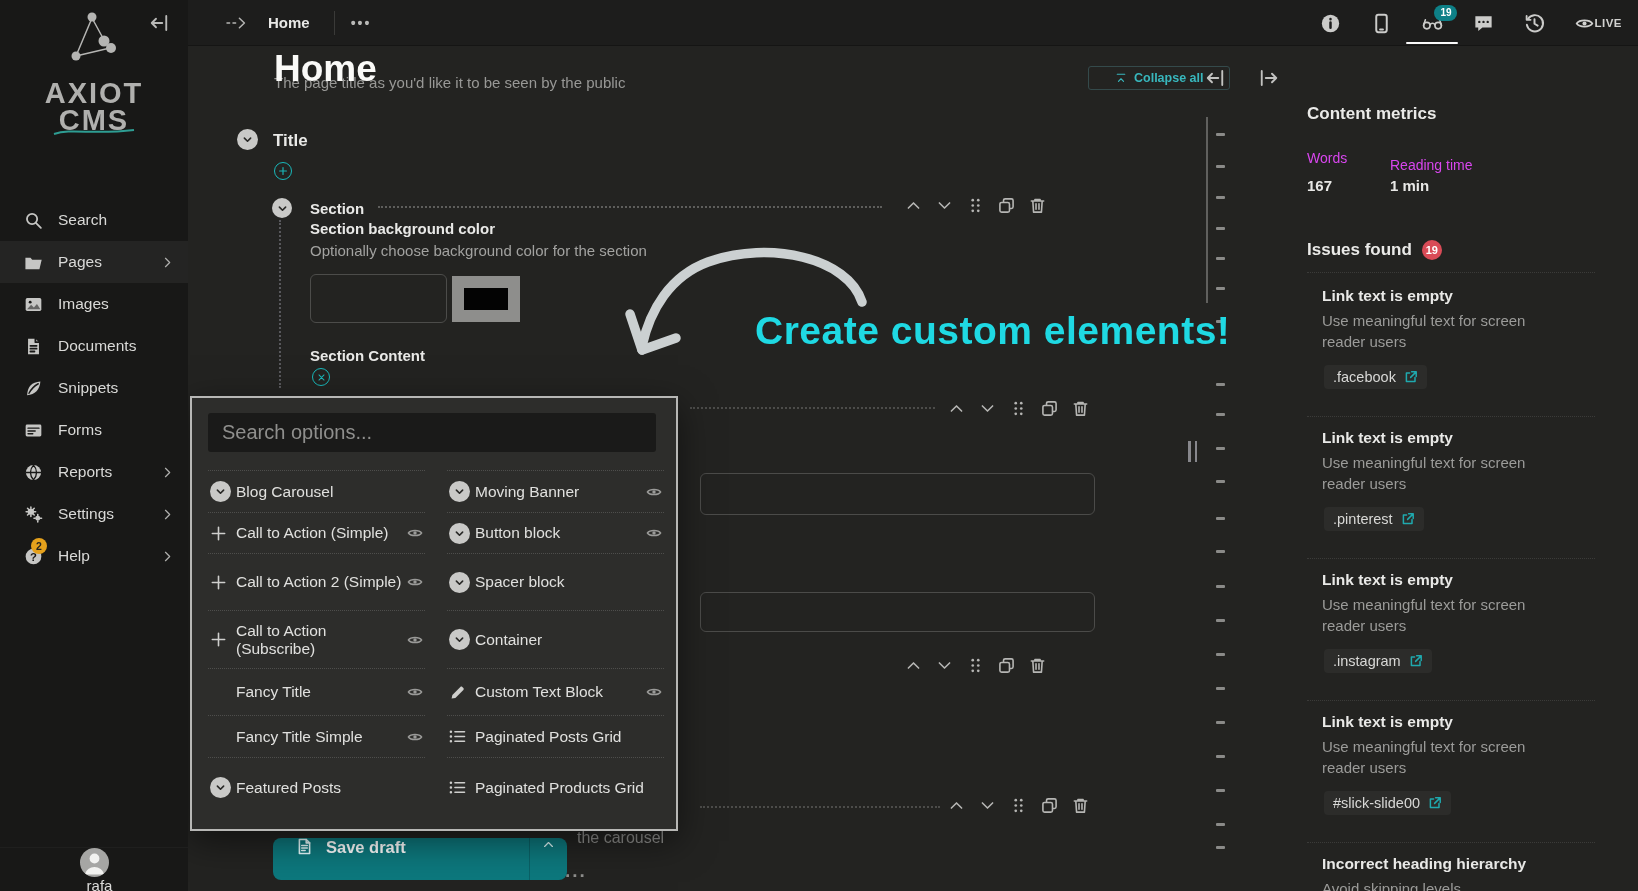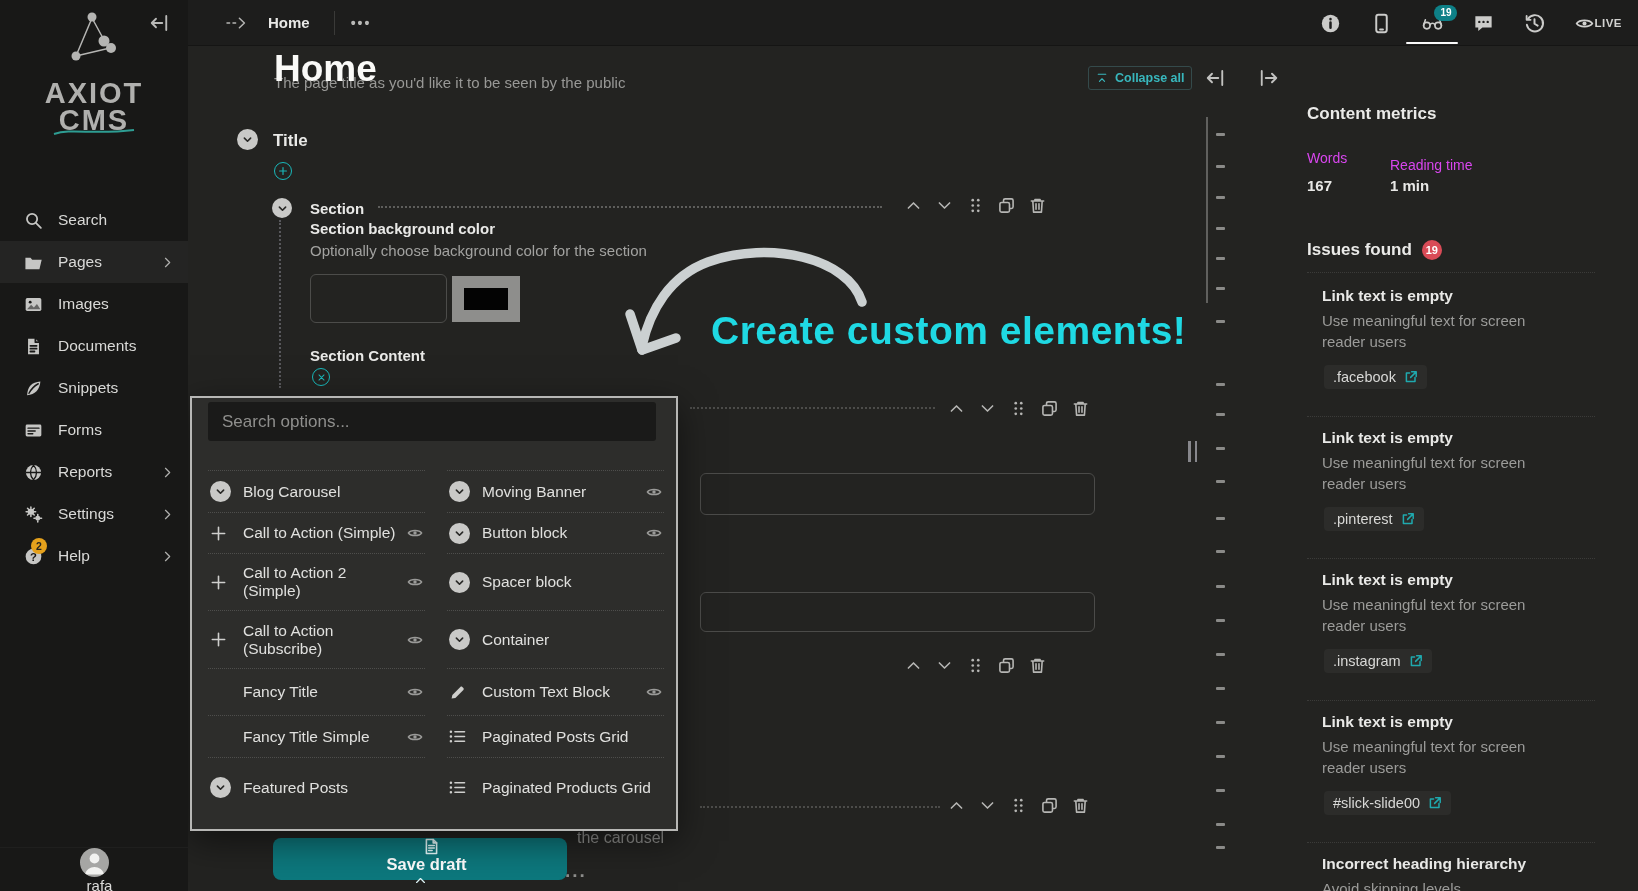--- a/index.html
+++ b/index.html
@@ -45,41 +45,41 @@
       color:#fff;font-size:10px;font-weight:bold;display:flex;align-items:center;justify-content:center;}
   .tb-underline{position:absolute;top:42px;height:2px;background:#fafafa;border-radius:2px;}
   .tb-live{display:flex;align-items:center;color:#d2d2d0;}
   .tb-live .ic{width:19px;height:19px;}
   .tb-live-label{font-size:11.5px;font-weight:bold;letter-spacing:.5px;}
 
   
   .main-abs{position:absolute;}
   .h1-title{position:absolute;left:274px;top:24px;font-size:37px;font-weight:bold;color:#fafaf8;z-index:1;line-height:40px;}
   .subtitle{position:absolute;left:274px;top:74px;font-size:15px;color:#989896;}
-  .btn-collapse-all{position:absolute;left:1088px;top:66px;height:24px;padding:0 7px;display:flex;align-items:center;gap:7px;
+  .btn-collapse-all{position:absolute;left:1088px;top:66px;height:24px;padding:0 26px;display:flex;align-items:center;gap:7px;
       border:1px solid #344a4b;border-radius:3px;color:#38b7bd;font-size:12.5px;font-weight:bold;cursor:pointer;background:transparent;}
   .btn-collapse-all .ic{width:12px;height:12px;}
   .pane-arrow{position:absolute;top:68px;width:20px;height:20px;color:#c2c2c0;cursor:pointer;}
   .circ{display:inline-flex;align-items:center;justify-content:center;border-radius:50%;background:#c9c9c7;color:#2a2a28;}
   .circ svg{stroke-width:2.4;}
   .tcirc{display:inline-flex;align-items:center;justify-content:center;border-radius:50%;border:1.6px solid #19b8ba;color:#19b8ba;background:transparent;}
   .row-label{font-weight:bold;color:#e9e9e7;}
   .dotline{position:absolute;border-top:2px dotted #5e5e5c;}
   .vguide{position:absolute;border-left:2px dotted #58585c;}
   .ctl-row{position:absolute;display:flex;gap:14px;color:#b6b6b4;}
   .ctl-row .ic{width:17px;height:17px;cursor:pointer;}
   .field{position:absolute;border:1px solid #4b4b49;border-radius:6px;background:transparent;}
   .color-input{position:absolute;left:310px;top:274px;width:137px;height:49px;border:1px solid #4c4c4a;border-radius:6px;}
   .color-swatch{position:absolute;left:452px;top:276px;width:68px;height:46px;background:#8e8e8c;display:flex;align-items:center;justify-content:center;cursor:pointer;}
   .color-swatch-inner{width:44px;height:22px;background:#030303;}
   .frag-text{position:absolute;color:#8e8e8c;font-size:16px;}
 
   
   .save-btn{position:absolute;left:273px;top:838px;width:294px;height:42px;background:#0d787d;border-radius:8px;
-      display:flex;align-items:center;color:#fff;cursor:pointer;z-index:6;flex-direction:column;}
+      display:flex;align-items:flex-start;color:#fff;cursor:pointer;z-index:6;}
   .save-btn .ic{width:17px;height:17px;margin-left:23px;color:#eafeff;}
   .save-label{margin-left:13px;font-size:16.5px;font-weight:bold;flex:1;}
   .save-div{width:1px;height:42px;background:#0a6166;}
   .save-chev{width:37px;display:flex;align-items:center;justify-content:center;}
   .save-chev .ic{width:13px;height:13px;margin:0;color:#dff7f8;}
 
   
   .scrollline{position:absolute;left:1206px;top:117px;width:2px;height:186px;background:#60605e;}
   .mm-dash{position:absolute;left:1216px;width:9px;height:3px;background:#8a8a88;border-radius:1px;}
   .grip{position:absolute;left:1188px;top:441px;display:flex;gap:4px;cursor:col-resize;}
@@ -97,31 +97,31 @@
   .issue:last-child{border-bottom:none;}
   .issue-title{font-size:15.5px;font-weight:bold;color:#e9e9e7;padding-left:15px;}
   .issue-desc{margin-top:6px;font-size:15px;line-height:20.5px;color:#9b9b99;width:265px;padding-left:15px;}
   .issue-chip{display:inline-flex;align-items:center;gap:8px;margin:13px 0 0 17px;background:#2c2c2a;border-radius:4px;
       padding:4px 9px;font-size:14.5px;color:#d8d8d6;cursor:pointer;}
   .issue-chip .ic{width:14px;height:14px;color:#1fa9ae;}
 
   
   .picker{position:absolute;left:190px;top:396px;width:488px;height:435px;background:#2d2d2b;
       border:2.5px solid #b7b7b5;box-shadow:0 10px 34px rgba(0,0,0,.5);z-index:30;}
-  .picker-search{position:absolute;left:16px;top:4px;width:448px;height:39px;background:#1a1a19;border:none;border-radius:3px;
-      color:#d8d8d6;font-size:17px;padding:0 14px;font-family:"Liberation Sans",sans-serif;outline:none;}
+  .picker-search{position:absolute;left:16px;top:15px;width:448px;height:39px;background:#1a1a19;border:none;border-radius:3px;
+      color:#d8d8d6;font-size:20px;padding:0 14px;font-family:"Liberation Sans",sans-serif;outline:none;}
   .picker-search::placeholder{color:#8f8f8d;}
   .pick-list{position:absolute;left:16px;top:72px;width:456px;}
   .prow{display:flex;gap:22px;}
   .pcell{flex:1 1 0;display:flex;align-items:center;border-top:1px dotted #4e4e4c;padding:0 2px;cursor:pointer;}
   .p-lead{width:24px;height:22px;flex:0 0 24px;display:flex;align-items:center;color:#cfcfcd;}
   .p-lead .circ{width:21px;height:21px;}
   .p-lead .circ svg{width:11px;height:11px;}
   .p-lead .ic.raw{width:17px;height:17px;}
-  .p-label{flex:1;margin-left:9px;font-size:15.5px;font-weight:500;color:#e0e0de;line-height:18px;}
+  .p-label{flex:1;margin-left:2px;font-size:15.5px;font-weight:500;color:#e0e0de;line-height:18px;}
   .p-eye{width:16px;height:16px;color:#9a9a98;flex:0 0 16px;cursor:pointer;}
 
   
   .annot-text{position:absolute;left:711px;top:309px;font-size:39px;font-weight:bold;letter-spacing:.5px;z-index:40;}
   .annot-arrow{position:absolute;left:596px;top:236px;width:300px;height:136px;z-index:40;color:#cbd0d1;}
 </style>
 </head>
 <body>
 
 <div class="stage">
@@ -658,21 +658,21 @@
     </div>
         </div>
       </div>
   </div>
 
   <svg class="annot-arrow" viewBox="0 0 300 136" fill="none" stroke="currentColor" stroke-width="9.5" stroke-linecap="round" stroke-linejoin="round">
     <path d="M266 66 C252 22 174 4 112 26 C74 40 54 74 46 110"></path>
     <path d="M46 114 L34 78"></path>
     <path d="M46 114 L80 102"></path>
   </svg>
-  <div class="annot-text" id="annot-text" style="color: rgb(31, 217, 227);">Create custom elements!</div>
+  <div class="annot-text" id="annot-text" style="color: rgb(31, 217, 227); margin-left: 44px;">Create custom elements!</div>
 
   <header class="topbar">
     <span class="tb-dasharrow ic">
         <svg viewBox="0 0 24 16" fill="none" stroke="currentColor" stroke-width="1.5" stroke-linecap="round" stroke-linejoin="round">
           <path d="M2 8h2.6M8 8h2.6"></path>
           <path d="M14.4 3.2L19.4 8l-5 4.8"></path>
         </svg>
       </span>
     <span class="tb-tab">Home</span>
     <span class="tb-sep"></span>

